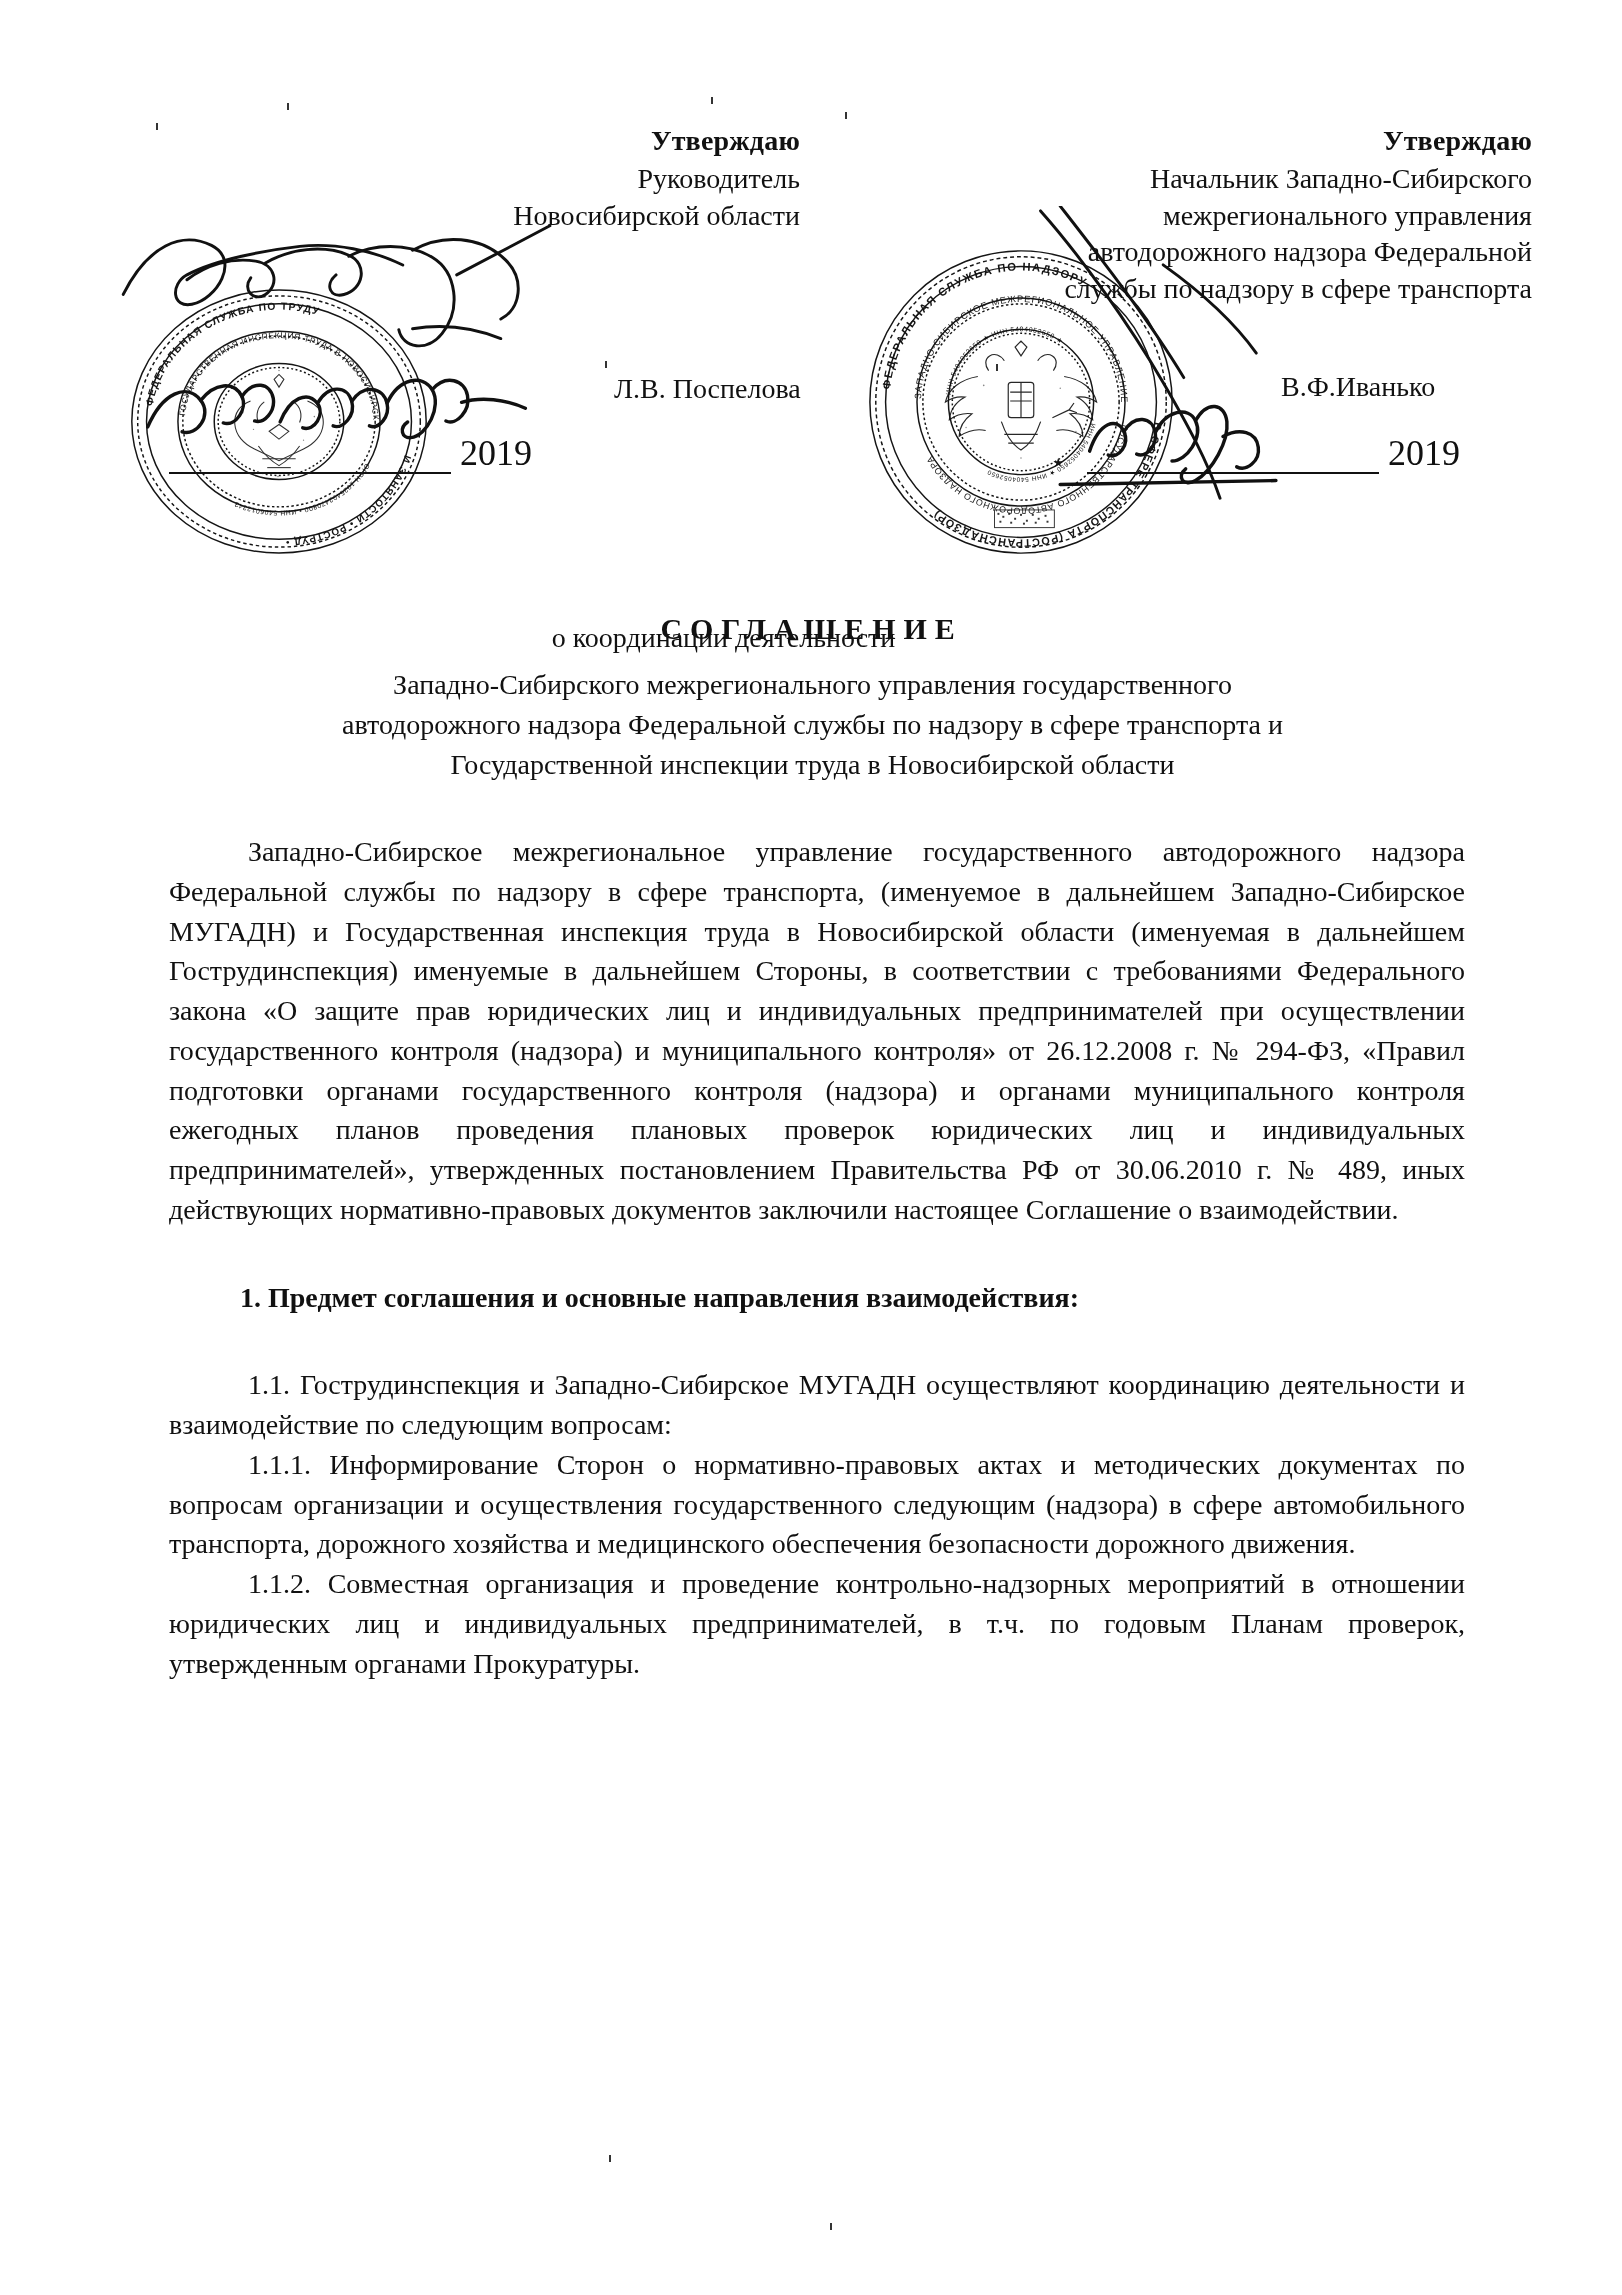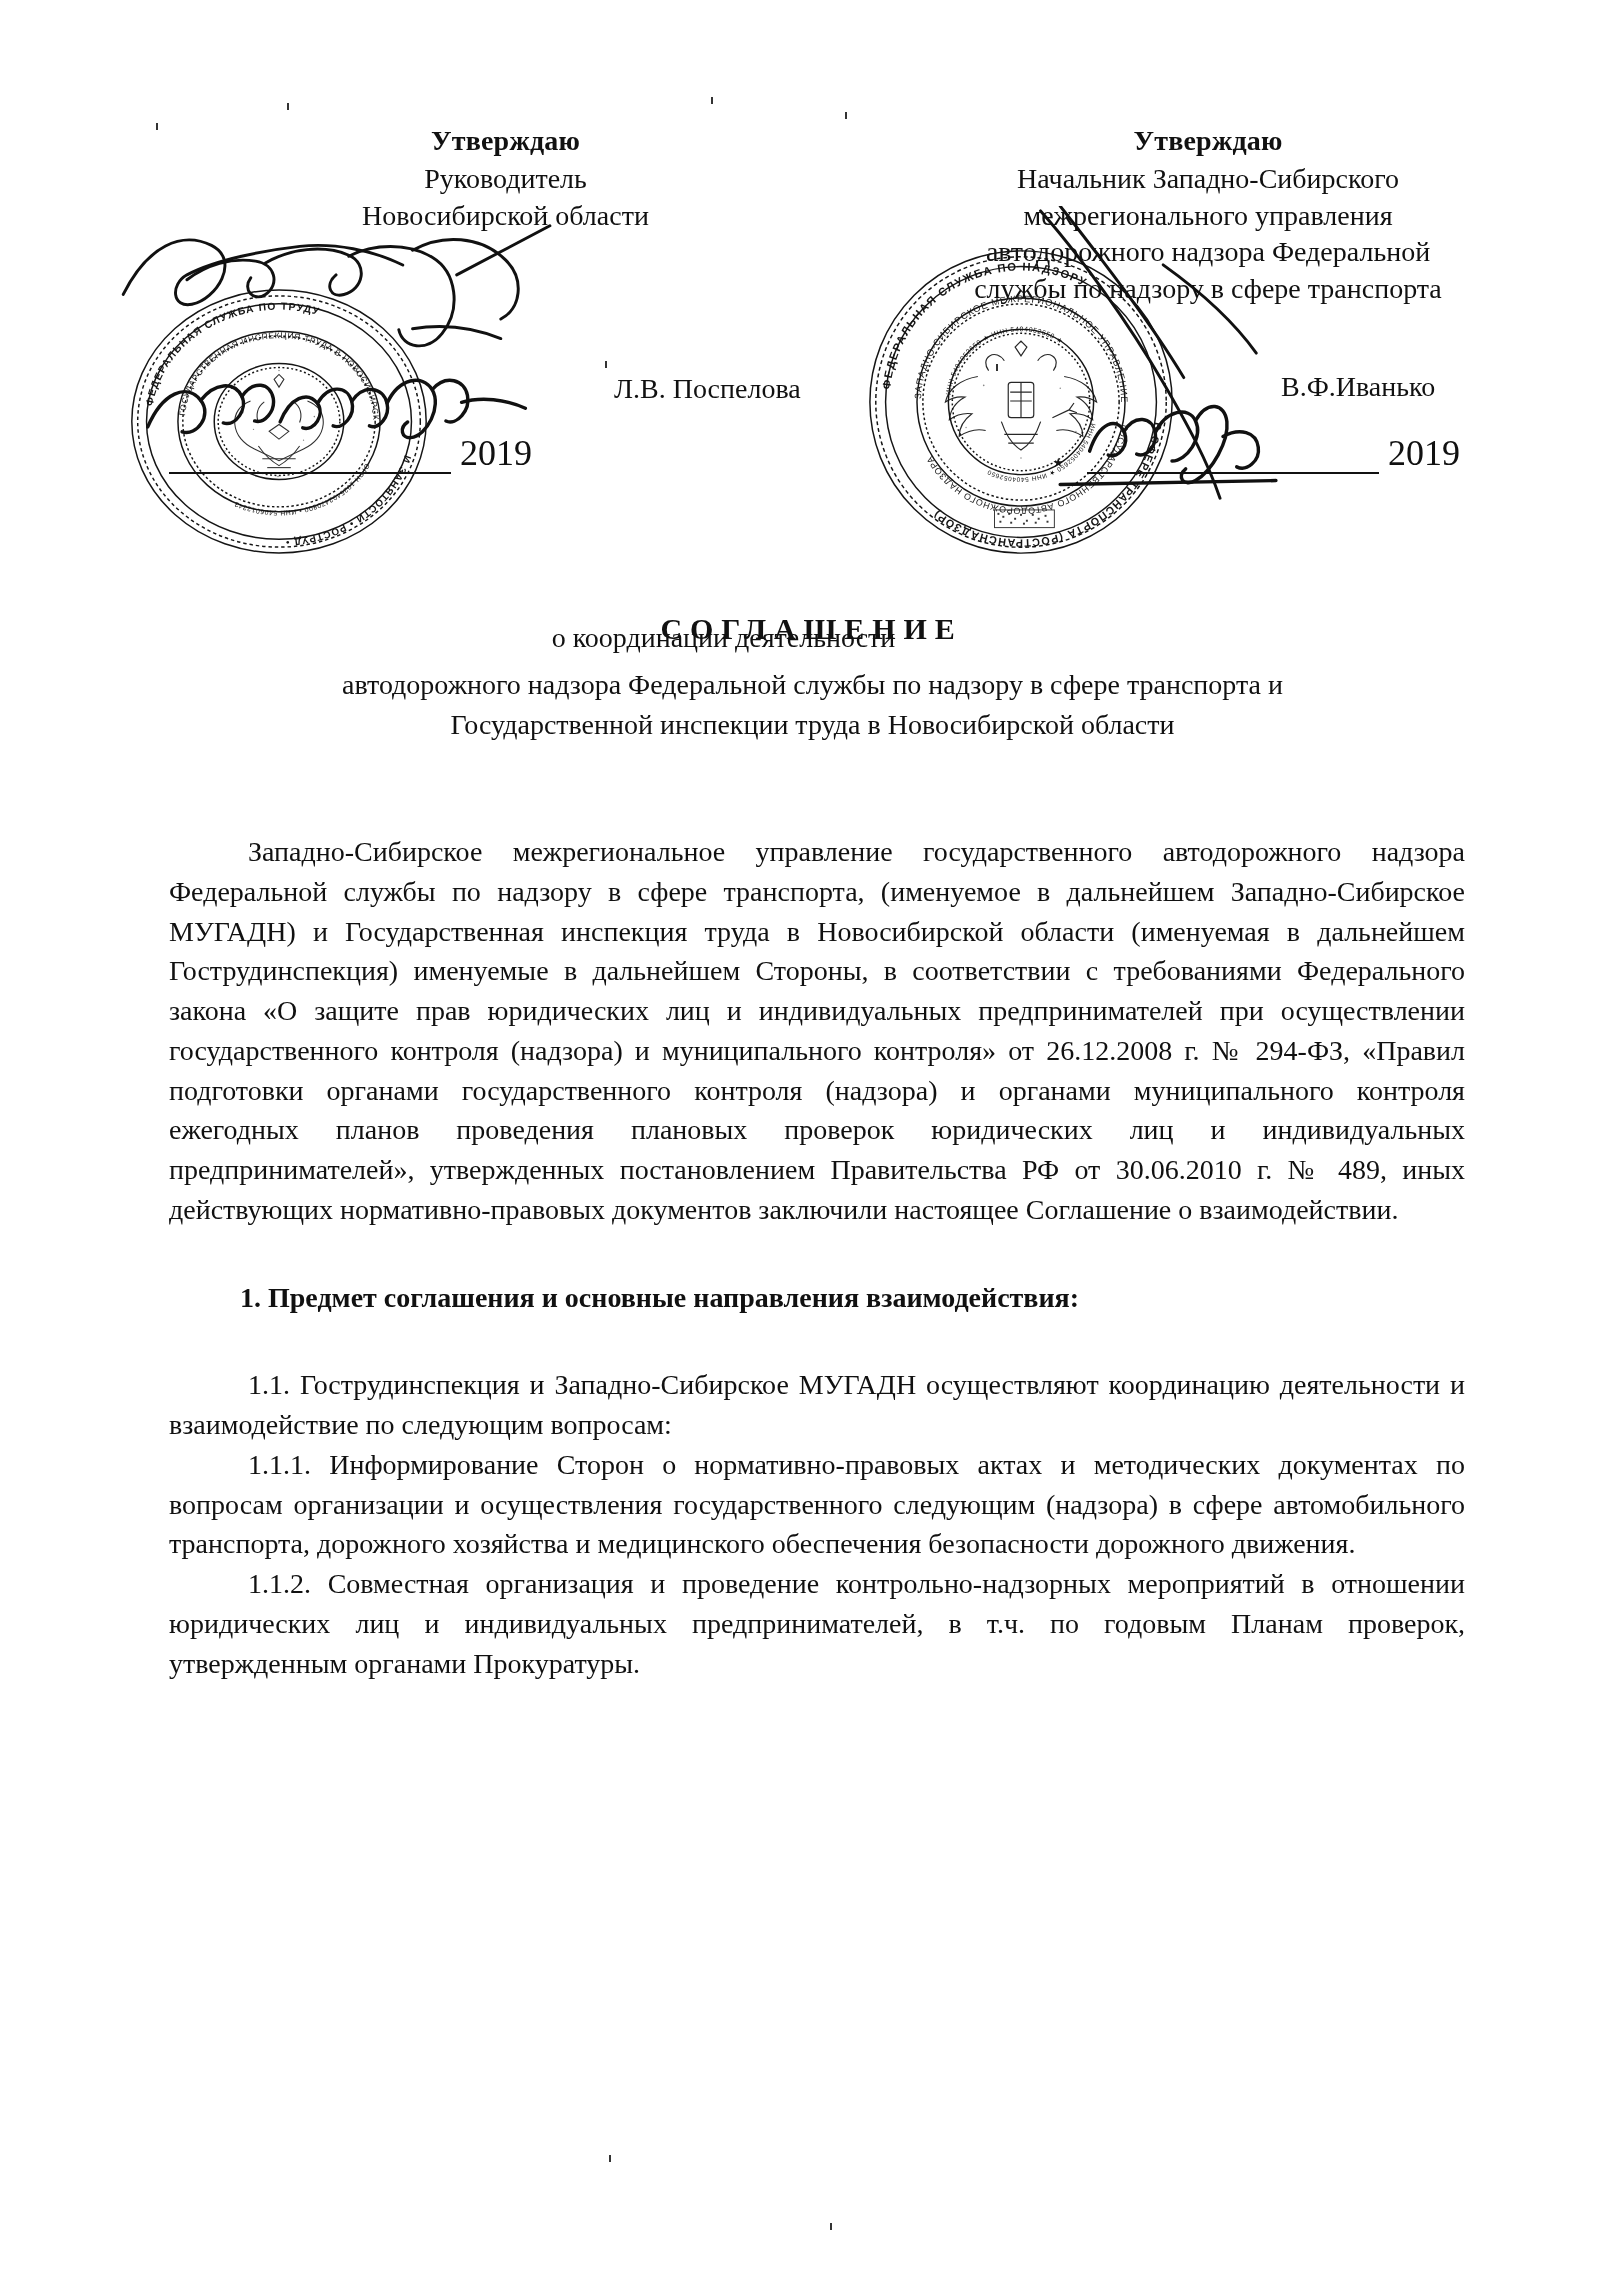--- a/index.html
+++ b/index.html
@@ -25,21 +25,21 @@
     position: absolute;
     top: 123px;
     left: 0;
     width: 1623px;
     height: 353px;
   }
   .approval-block {
     position: absolute;
     font-size: 28px;
     line-height: 1.30;
-    text-align: center;
+    text-align: right;
   }
   .approval-left  { left: 211px;  width: 589px; }
   .approval-right { left: 884px; width: 648px; }
 
   .approval-title {
     font-weight: bold;
     letter-spacing: 0.2px;
     margin-bottom: 2px;
   }
   .approval-line { white-space: nowrap; }
@@ -363,20 +363,21 @@
         <path d="M396 438 C 420 396, 456 402, 460 440 C 464 480, 430 540, 396 560 C 372 574, 356 552, 376 536"></path>
         <path d="M452 470 C 486 452, 520 460, 524 492 C 528 520, 500 542, 480 532"></path>
         <path d="M120 568 L 560 560"></path>
       </g>
     </svg>
   </div>
 
   <div class="doc-title">СОГЛАШЕНИЕ</div>
   <div class="doc-subtitle">о координации деятельности</div>
   <div class="doc-scope">
+    <div>Западно-Сибирского межрегионального управления государственного</div>
     <div>автодорожного надзора Федеральной службы по надзору в сфере транспорта и</div>
     <div>Государственной инспекции труда в Новосибирской области</div>
   </div>
 
   <div class="body-wrap">
 
     <p class="para">Западно-Сибирское межрегиональное управление государственного автодорожного надзора Федеральной службы по надзору в сфере транспорта, (именуемое в дальнейшем Западно-Сибирское МУГАДН) и Государственная инспекция труда в Новосибирской области (именуемая в дальнейшем Гострудинспекция) именуемые в дальнейшем Стороны, в соответствии с требованиями Федерального закона «О защите прав юридических лиц и индивидуальных предпринимателей при осуществлении государственного контроля (надзора) и муниципального контроля» от 26.12.2008 г. № 294-ФЗ, «Правил подготовки органами государственного контроля (надзора) и органами муниципального контроля ежегодных планов проведения плановых проверок юридических лиц и индивидуальных предпринимателей», утвержденных постановлением Правительства РФ от 30.06.2010 г. № 489, иных действующих нормативно-правовых документов заключили настоящее Соглашение о взаимодействии.</p>
 
     <div class="gap-lg"></div>
 

